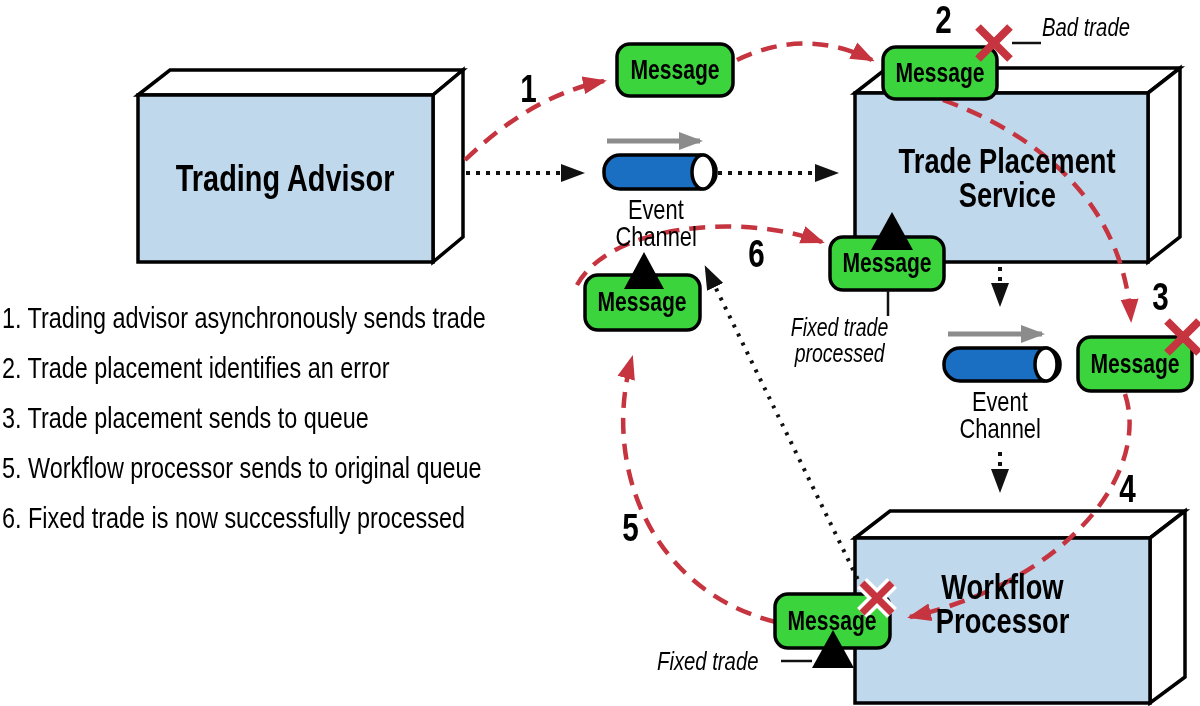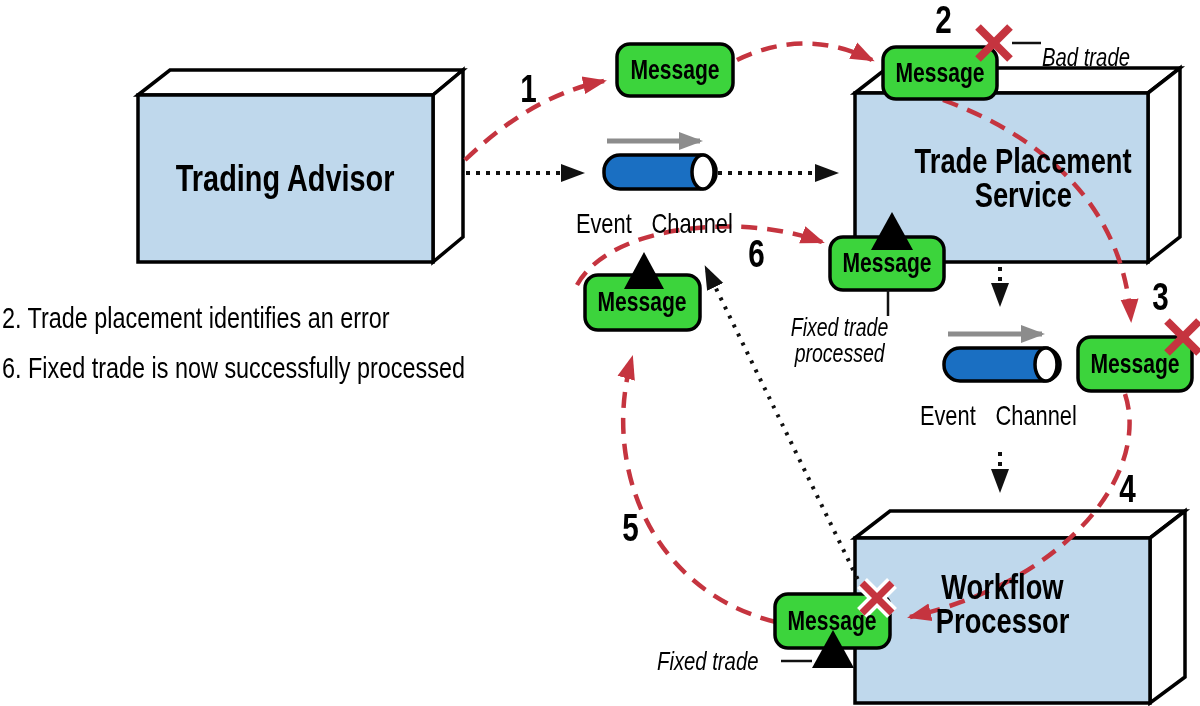--- a/index.html
+++ b/index.html
@@ -13,21 +13,21 @@
   .cxl{display:inline-block;transform:scaleX(0.78);transform-origin:0 50%;white-space:nowrap;}
   .node-label{
     position:absolute;display:flex;flex-direction:column;align-items:center;justify-content:center;
     text-align:center;font-weight:bold;font-size:35px;line-height:34px;
   }
   .msg-label{
     position:absolute;display:flex;align-items:center;justify-content:center;
     font-weight:bold;font-size:27px;
   }
   .chan-label{
-    position:absolute;display:flex;flex-direction:row;align-items:center;justify-content:center;
+    position:absolute;display:flex;flex-direction:column;align-items:center;justify-content:center;
     text-align:center;font-size:28px;line-height:27px;font-weight:normal;
   }
   .step-num{
     position:absolute;width:48px;height:44px;display:flex;align-items:center;justify-content:center;
     font-weight:bold;font-size:38px;
   }
   .ital{font-style:italic;font-size:26px;}
   .ital2{
     position:absolute;display:flex;flex-direction:column;align-items:center;
     font-style:italic;font-size:25px;line-height:26px;text-align:center;
@@ -120,21 +120,21 @@
       <line x1="862" y1="583" x2="892" y2="613" stroke="#fff" stroke-width="14"></line>
       <line x1="892" y1="583" x2="862" y2="613" stroke="#fff" stroke-width="14"></line>
       <line x1="862" y1="583" x2="892" y2="613" stroke="#c5343f" stroke-width="7"></line>
       <line x1="892" y1="583" x2="862" y2="613" stroke="#c5343f" stroke-width="7"></line>
     </g>
   </svg>
 
   <div class="node-label" style="left:138px;top:95px;width:295px;height:167px;font-size:37px;border-radius:26px;">
     <span class="cx">Trading Advisor</span>
   </div>
-  <div class="node-label" style="left:855px;top:93px;width:305px;height:169px;margin-left:16px;">
+  <div class="node-label" style="left:855px;top:93px;width:305px;height:169px;">
     <span class="cx">Trade Placement</span>
     <span class="cx">Service</span>
   </div>
   <div class="node-label" style="left:855px;top:538px;width:295px;height:132px;">
     <span class="cx">Workflow</span>
     <span class="cx">Processor</span>
   </div>
 
   <div class="msg-label" style="left:617px;top:44px;width:116px;height:52px;">
     <span class="cx">Message</span>
@@ -176,33 +176,42 @@
   <div class="step-num" style="left:1104px;top:467px;">
       <span class="cx">4</span>
     </div>
   <div class="step-num" style="left:607px;top:506px;">
       <span class="cx">5</span>
     </div>
   <div class="step-num" style="left:733px;top:232px;">
       <span class="cx">6</span>
     </div>
 
-  <div class="txt ital" style="left:1042px;top:42px;text-align:center;">
+  <div class="txt ital" style="left:1042px;top:12px;text-align:center;">
     <span class="cxl">Bad trade</span>
   </div>
   <div class="ital2" style="left:770px;top:314px;width:140px;">
     <span class="cx">Fixed trade</span>
     <span class="cx">processed</span>
   </div>
   <div class="txt ital" style="left:657px;top:646px;">
     <span class="cxl">Fixed trade</span>
   </div>
 
   <div id="legend">
     <div class="legend-line">
+        <span class="cxl">1. Trading advisor asynchronously sends trade</span>
+      </div>
+    <div class="legend-line">
         <span class="cxl">2. Trade placement identifies an error</span>
       </div>
     <div class="legend-line">
+        <span class="cxl">3. Trade placement sends to queue</span>
+      </div>
+    <div class="legend-line">
+        <span class="cxl">5. Workflow processor sends to original queue</span>
+      </div>
+    <div class="legend-line">
         <span class="cxl">6. Fixed trade is now successfully processed</span>
       </div>
   </div>
 
 </div>
 
 </body></html>

